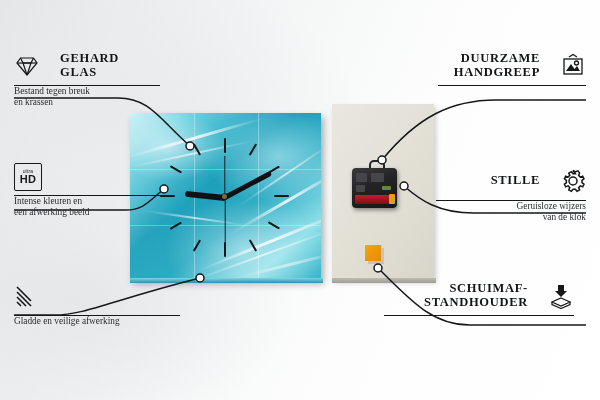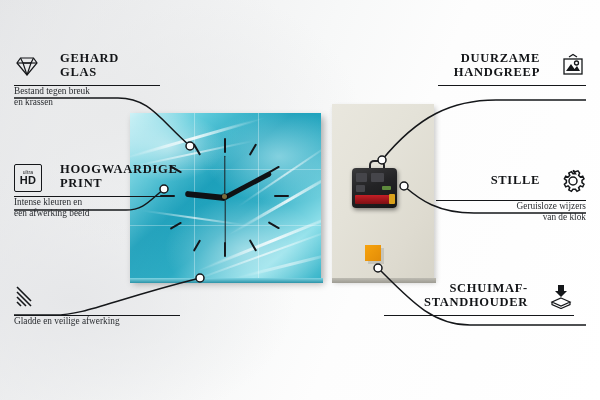--- a/index.html
+++ b/index.html
@@ -264,24 +264,20 @@
   </div>
 
   <div class="callout left" id="c-print">
     <div class="head">
       <span class="ico">
         <span class="hd-badge">
           <span class="u">ultra</span>
           <span class="h">HD</span>
         </span>
       </span>
-      <span class="titles">
-        <span>HOOGWAARDIGE</span><br>
-        <span>PRINT</span>
-      </span>
     </div>
     <div class="rule"></div>
     <div class="sub">
       <span>Intense kleuren en</span><br>
       <span>een afwerking beeld</span>
     </div>
   </div>
 
   <div class="callout left" id="c-randen">
     <div class="head">

